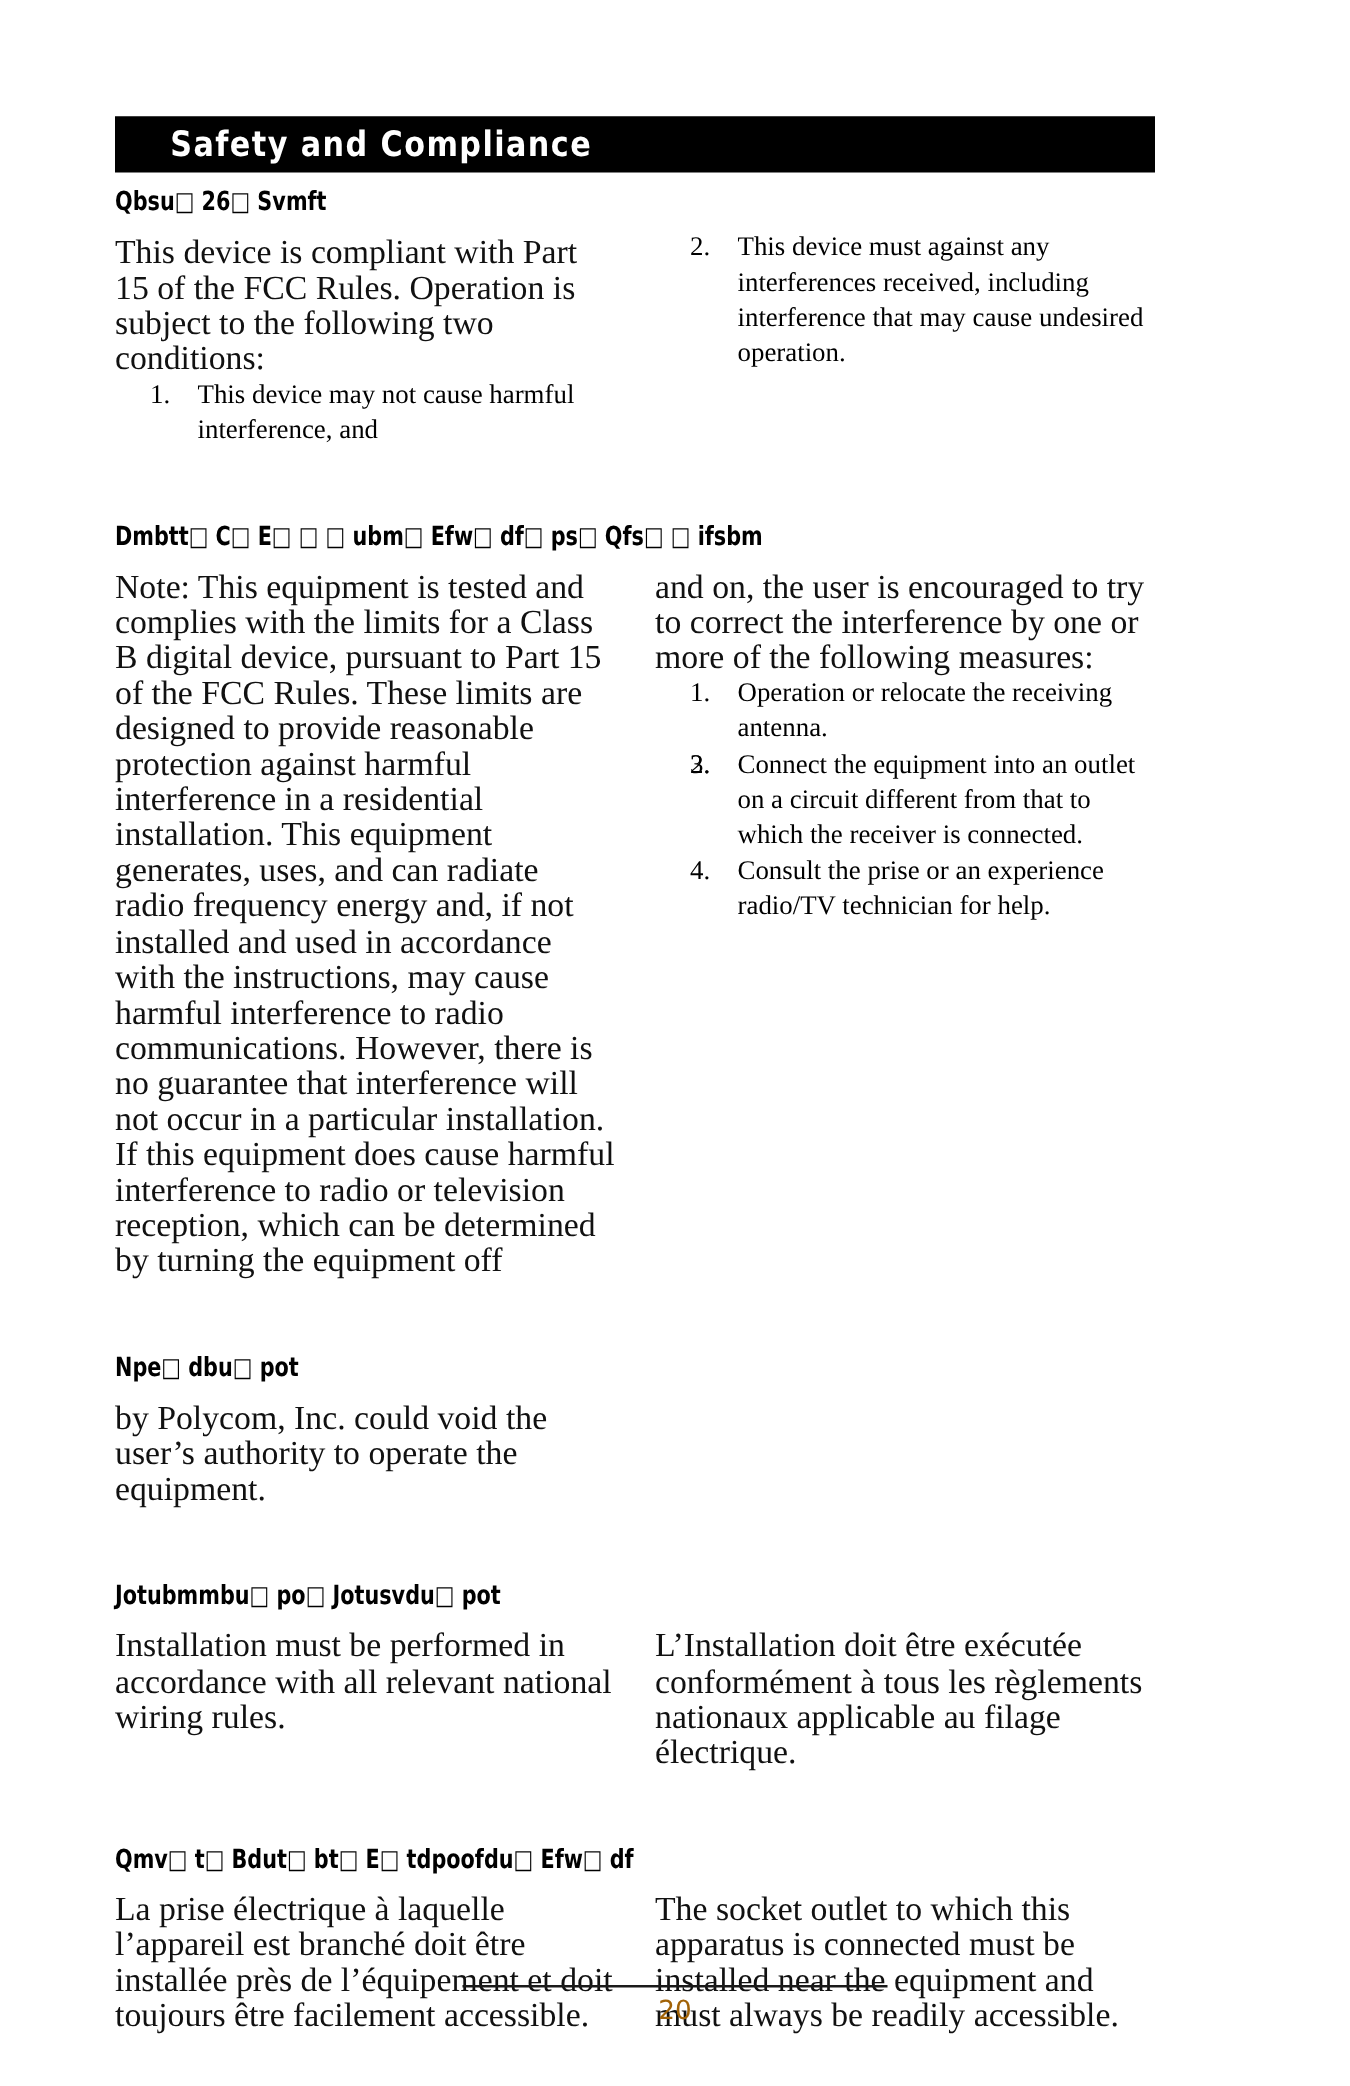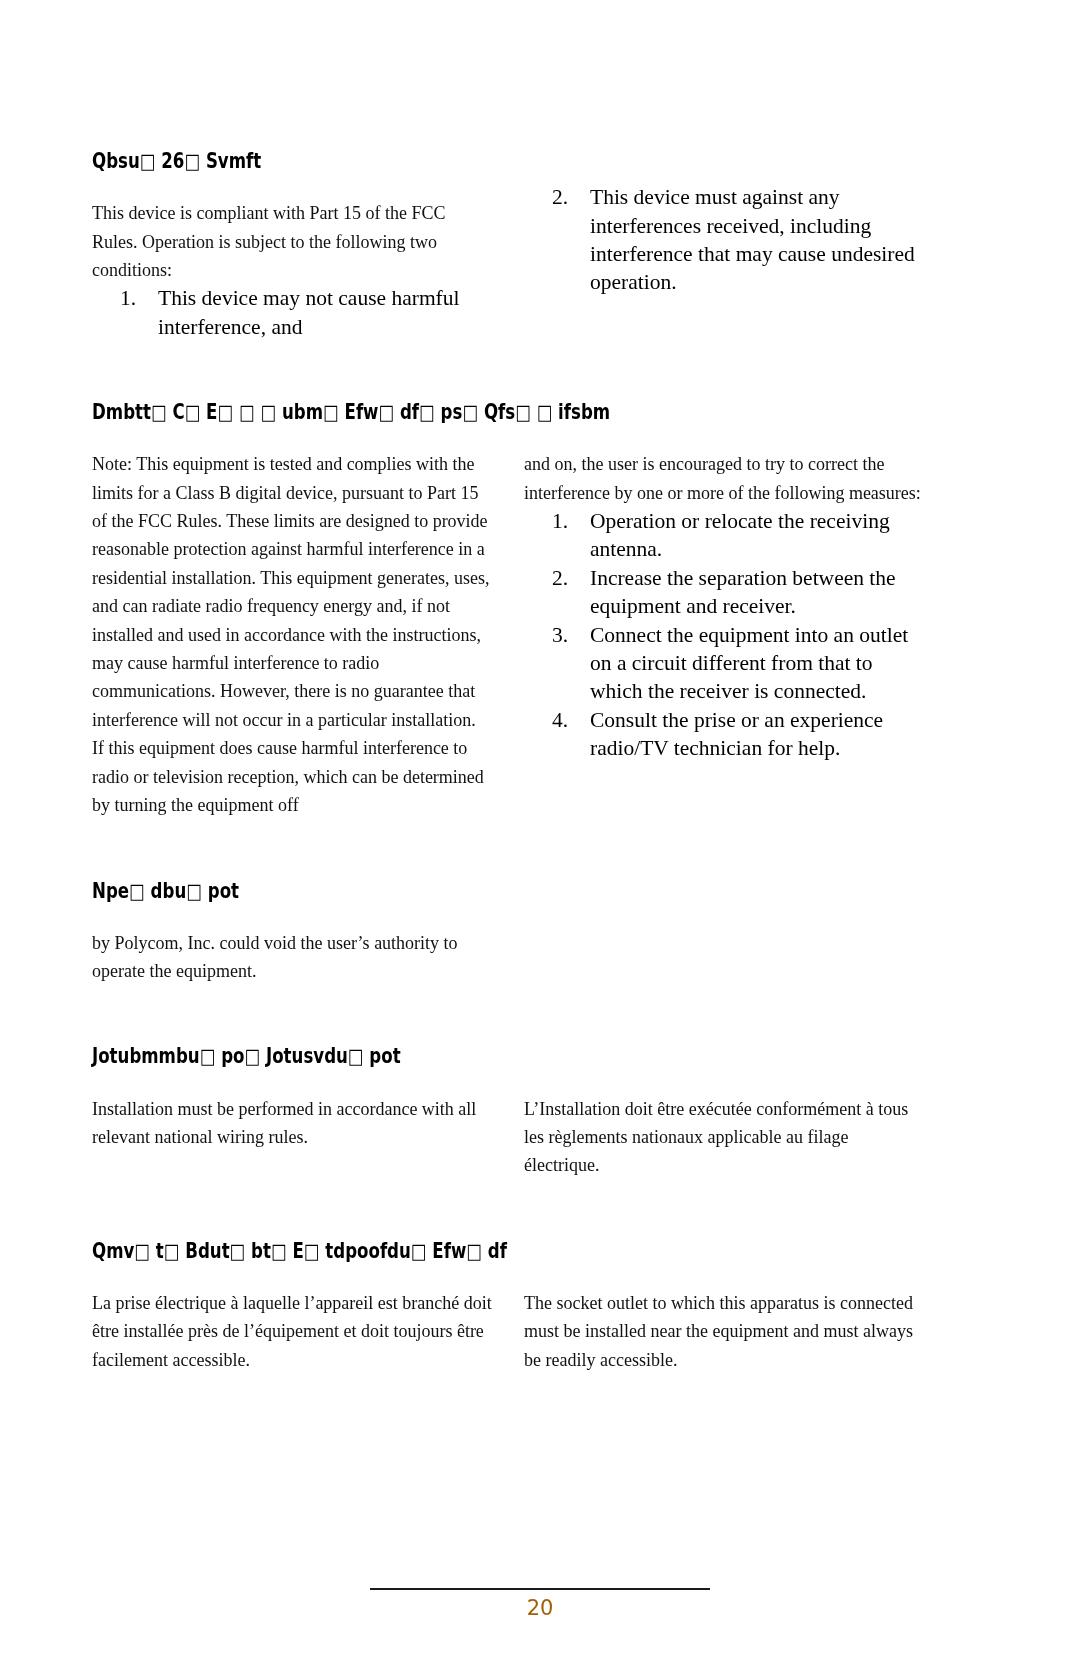--- a/index.html
+++ b/index.html
@@ -71,22 +71,22 @@
     display: flex;
     gap: 32px;
     align-items: flex-start;
   }
   .col {
     width: 400px;
     box-sizing: border-box;
   }
 
   p.body {
-    margin: 16px 0 0 0;
-    font-size: 18px;
+    margin: 4px 0 0 0;
+    font-size: 27px;
     line-height: 28.4px;
     text-align: left;
     color: #111111;
   }
 
   p.body.fr {
   }
 
   ol.numlist {
     margin: 0;
@@ -127,20 +127,23 @@
     font-family: "DejaVu Sans", "Liberation Sans", sans-serif;
     font-size: 21px;
     color: #a16207;
   }
 </style>
 </head>
 <body>
 
 <div class="page">
 
+  <div class="header-bar">
+    <div class="header-title">Safety and Compliance</div>
+  </div>
 
   <div class="content">
 
     <div class="section">
       <div class="section-heading">Qbsu□ 26□ Svmft</div>
       <div class="cols">
         <div class="col">
           <p class="body">This device is compliant with Part 15 of the FCC Rules.  Operation is subject to the following two conditions:</p>
           <ol class="numlist">
             <li>
@@ -170,21 +173,20 @@
         </div>
         <div class="col">
           <p class="body">and on, the user is encouraged to try to correct the interference by one or more of the following measures:</p>
           <ol class="numlist">
             <li>
               <span class="num">1.</span>
               <span>Operation or relocate the receiving antenna.</span>
             </li>
             <li>
               <span class="num">2.</span>
-              <span>Increase the separation between the equipment and receiver.</span>
             </li>
             <li>
               <span class="num">3.</span>
               <span>Connect the equipment into an outlet on a circuit different from that to which the receiver is connected.</span>
             </li>
             <li>
               <span class="num">4.</span>
               <span>Consult the prise or an experience radio/TV technician for help.</span>
             </li>
           </ol>

